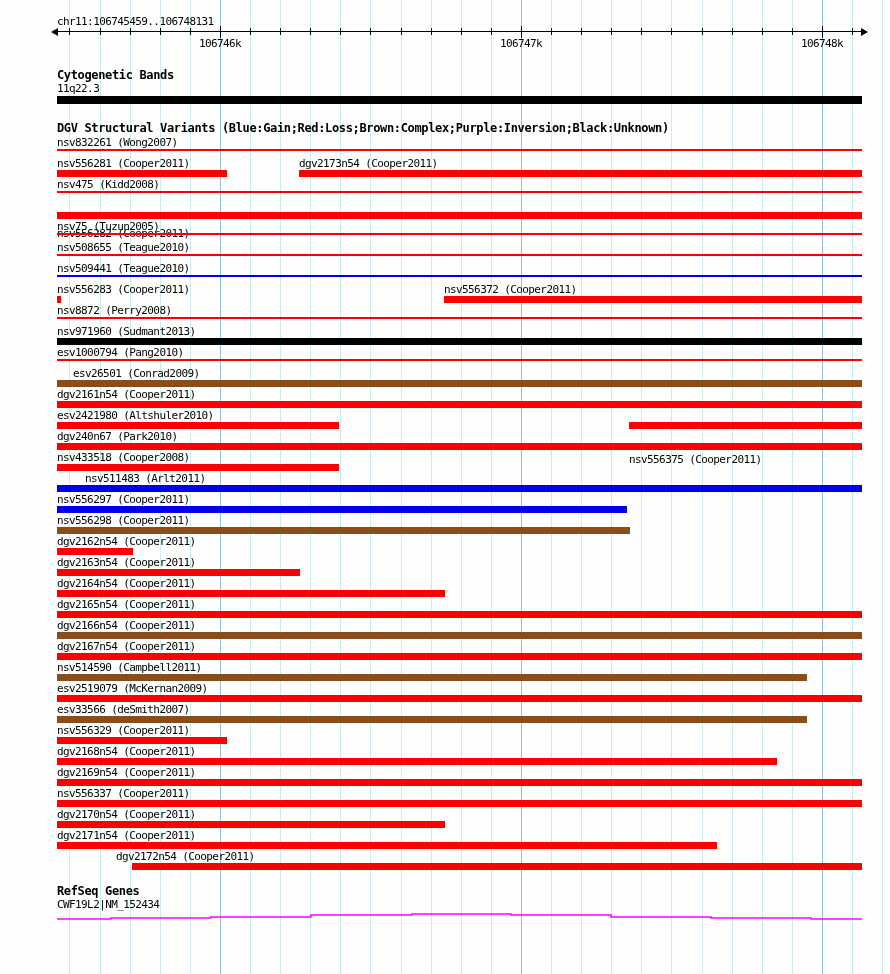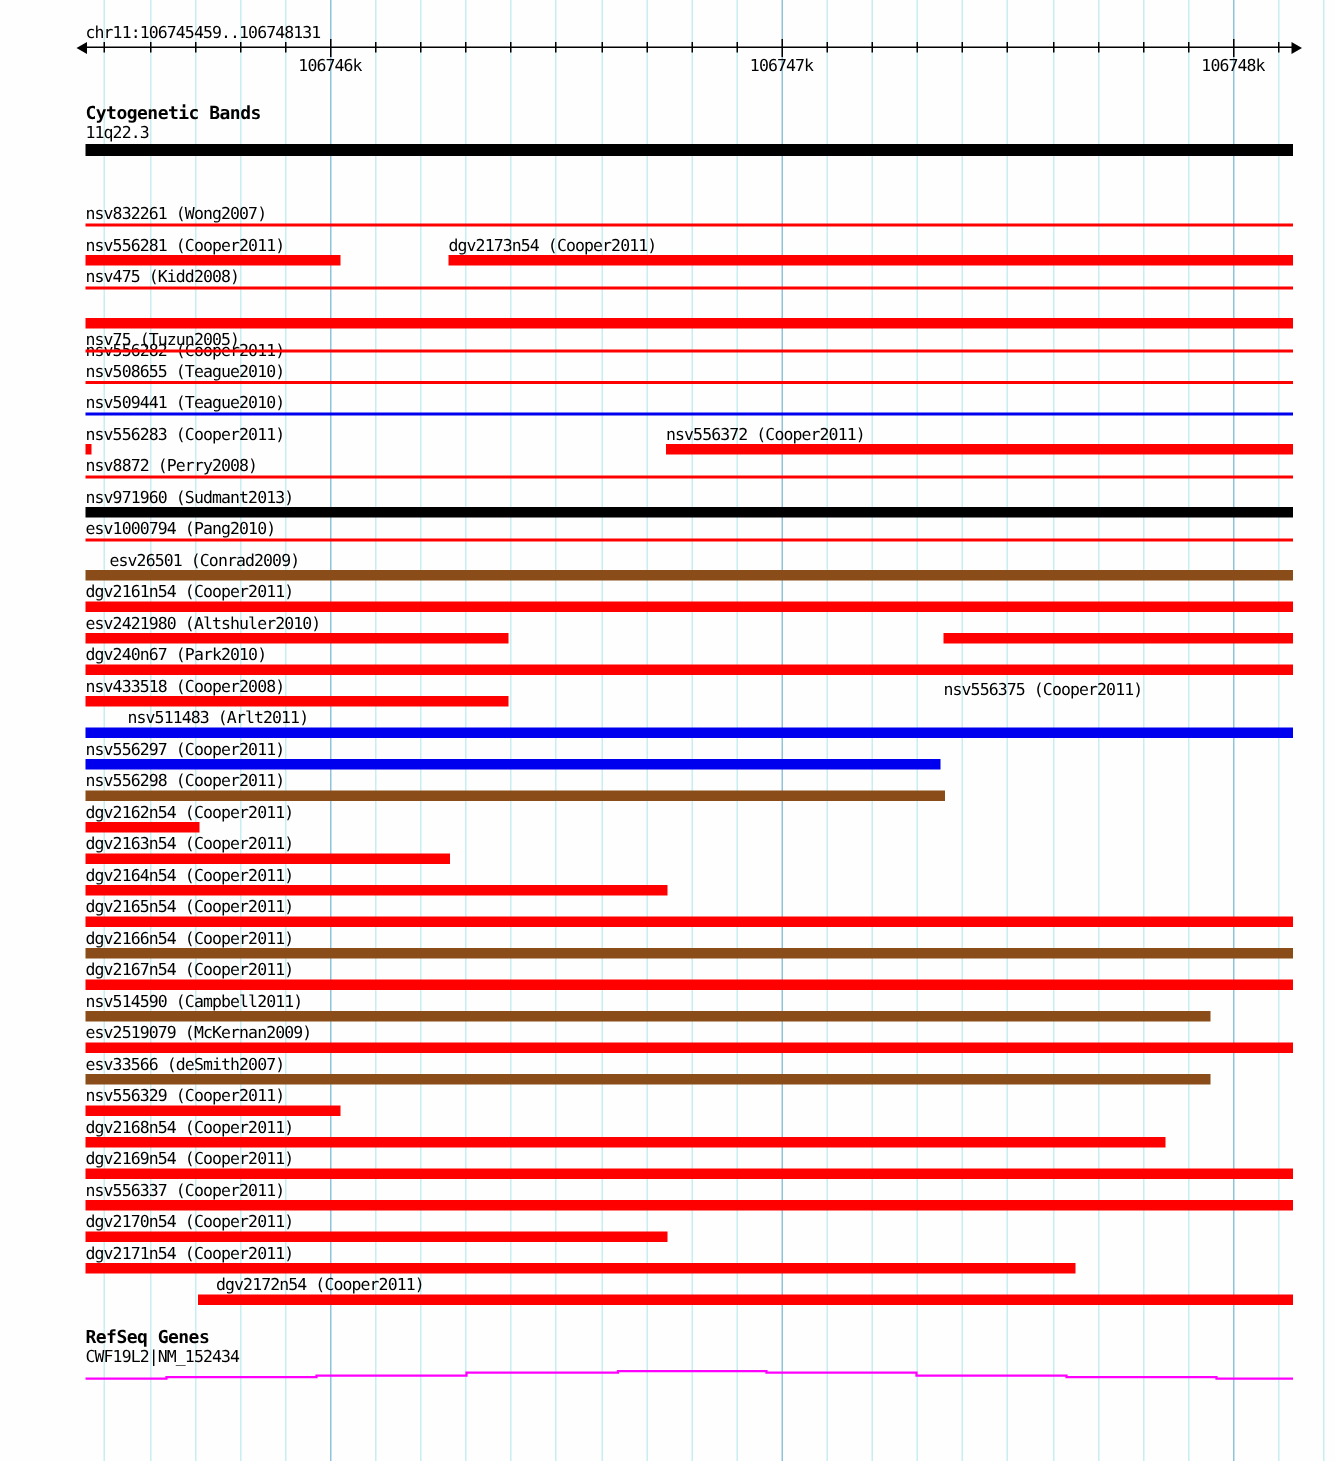--- a/index.html
+++ b/index.html
@@ -90,20 +90,21 @@
         <div class="ticklabel" style="left: 220px; top: 37px;">106746k</div>
         <div class="ticklabel" style="left: 521px; top: 37px;">106747k</div>
         <div class="ticklabel" style="left: 822px; top: 37px;">106748k</div>
       </div>
   </div>
 
   <div class="hdr" style="left:57px;top:68px;">Cytogenetic Bands</div>
   <div class="lbl" style="left:57px;top:82px;">11q22.3</div>
   <div class="bar" id="cyto-bar" style="left: 57px; top: 96px; width: 805px; height: 8px; background: rgb(0, 0, 0);"></div>
 
+  <div class="hdr" style="left:57px;top:121px;">DGV Structural Variants (Blue:Gain;Red:Loss;Brown:Complex;Purple:Inversion;Black:Unknown)</div>
   <div id="dgv-rows">
       <div class="lbl" style="left: 57px; top: 136px;">nsv832261 (Wong2007)</div>
       <div class="bar" style="left: 57px; top: 149px; width: 805px; height: 2px; background: rgb(255, 0, 0);"></div>
       <div class="lbl" style="left: 57px; top: 157px;">nsv556281 (Cooper2011)</div>
       <div class="bar" style="left: 57px; top: 170px; width: 170px; height: 7px; background: rgb(255, 0, 0);"></div>
       <div class="lbl" style="left: 299px; top: 157px;">dgv2173n54 (Cooper2011)</div>
       <div class="bar" style="left: 299px; top: 170px; width: 563px; height: 7px; background: rgb(255, 0, 0);"></div>
       <div class="lbl" style="left: 57px; top: 178px;">nsv475 (Kidd2008)</div>
       <div class="bar" style="left: 57px; top: 191px; width: 805px; height: 2px; background: rgb(255, 0, 0);"></div>
       <div class="lbl" style="left: 57px; top: 199px; margin-top: 28px;">nsv556282 (Cooper2011)</div>
@@ -165,21 +166,21 @@
       <div class="lbl" style="left: 57px; top: 745px;">dgv2168n54 (Cooper2011)</div>
       <div class="bar" style="left: 57px; top: 758px; width: 720px; height: 7px; background: rgb(255, 0, 0);"></div>
       <div class="lbl" style="left: 57px; top: 766px;">dgv2169n54 (Cooper2011)</div>
       <div class="bar" style="left: 57px; top: 779px; width: 805px; height: 7px; background: rgb(255, 0, 0);"></div>
       <div class="lbl" style="left: 57px; top: 787px;">nsv556337 (Cooper2011)</div>
       <div class="bar" style="left: 57px; top: 800px; width: 805px; height: 7px; background: rgb(255, 0, 0);"></div>
       <div class="lbl" style="left: 57px; top: 808px;">dgv2170n54 (Cooper2011)</div>
       <div class="bar" style="left: 57px; top: 821px; width: 388px; height: 7px; background: rgb(255, 0, 0);"></div>
       <div class="lbl" style="left: 57px; top: 829px;">dgv2171n54 (Cooper2011)</div>
       <div class="bar" style="left: 57px; top: 842px; width: 660px; height: 7px; background: rgb(255, 0, 0);"></div>
-      <div class="lbl" style="left: 144px; top: 850px;">dgv2172n54 (Cooper2011)</div>
+      <div class="lbl" style="left: 116px; top: 850px;">dgv2172n54 (Cooper2011)</div>
       <div class="bar" style="left: 132px; top: 863px; width: 730px; height: 7px; background: rgb(255, 0, 0);"></div>
     </div>
 
   <div class="hdr" style="left:57px;top:884px;">RefSeq Genes</div>
   <div class="lbl" style="left:57px;top:898px;">CWF19L2|NM_152434</div>
   <svg class="overlay" width="890" height="974">
     <polyline id="gene-line" fill="none" stroke-width="1.5" points="57,919 111,919 111,918 211,918 211,917 311,917 311,915 412,915 412,914 511,914 511,915 611,915 611,917 711,917 711,918 811,918 811,919 862,919" stroke="#ff00ff"></polyline>
   </svg>
 
 </div>

